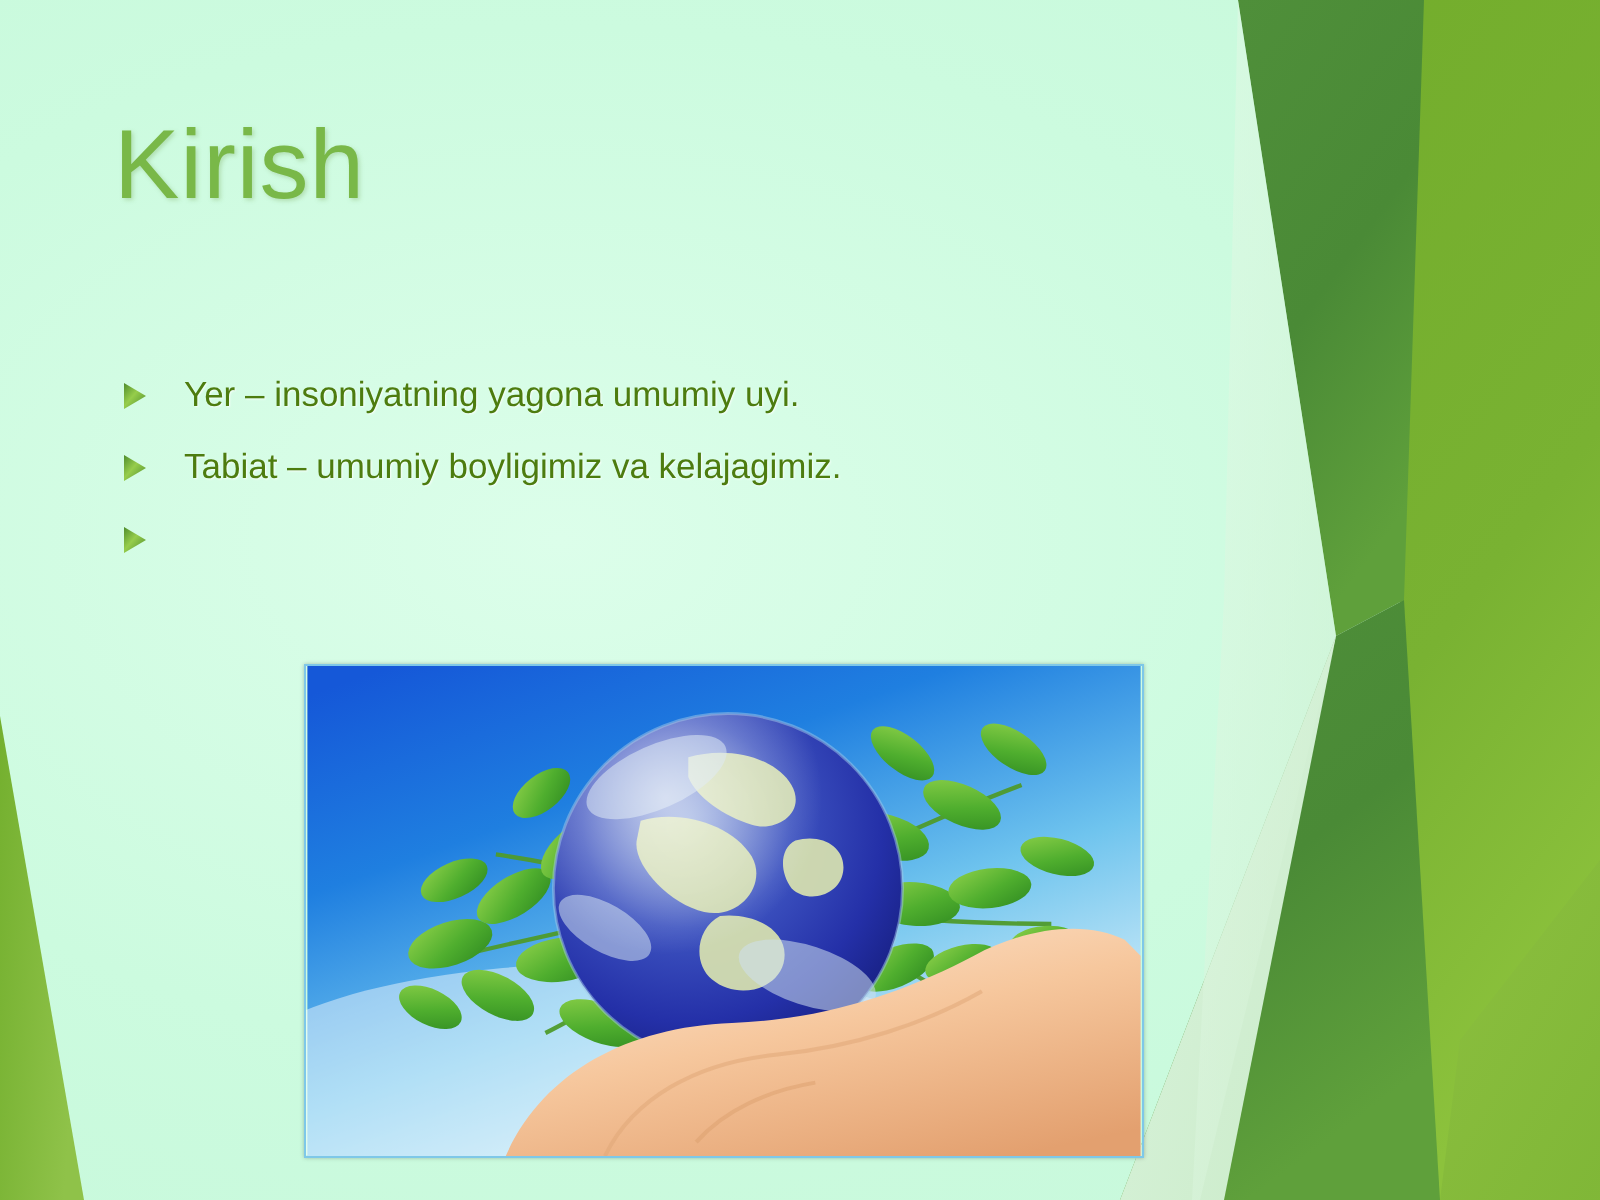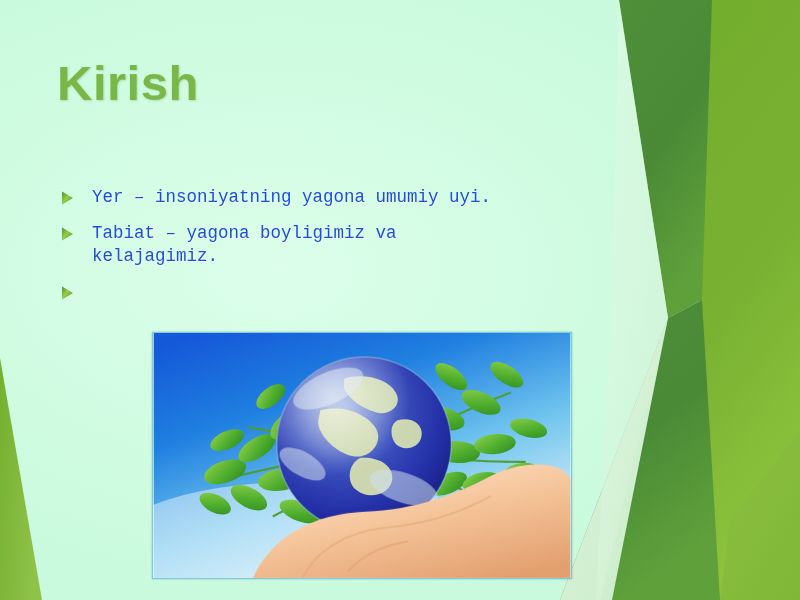--- a/index.html
+++ b/index.html
@@ -28,21 +28,21 @@
     position: absolute;
     inset: 0;
     width: 800px;
     height: 600px;
   }
   .title {
     position: absolute;
     left: 57px;
     top: 55px;
     font-size: 49px;
-    font-weight: 700;
+    font-weight: 400;
     letter-spacing: 0.5px;
     color: #79b848;
     text-shadow: 1px 1px 2px rgba(120,170,90,0.35);
     font-family: "Liberation Sans", sans-serif;
   }
   .bullets {
     position: absolute;
     left: 60px;
     top: 186px;
     width: 470px;
@@ -56,23 +56,23 @@
   .bullet-marker {
     flex: 0 0 auto;
     width: 16px;
     height: 16px;
     margin-top: 4px;
     margin-right: 16px;
     display: block;
   }
   .bullet-text {
     font-size: 17.5px;
-    color: #1d4ed8;
+    color: #4d7c0f;
     line-height: 1.32;
-    font-family: Liberation Mono, monospace;
+    font-family: Liberation Sans, sans-serif;
     text-shadow: 0.5px 0.5px 1px rgba(255,255,255,0.8);
   }
   .picture {
     position: absolute;
     left: 152px;
     top: 332px;
     width: 420px;
     height: 247px;
     border: 1px solid #7ec8e8;
     box-sizing: border-box;
@@ -144,21 +144,21 @@
         </defs>
         <polygon points="2,1.5 13,8 2,14.5" fill="url(#bg1)"></polygon>
       </svg>
       <div class="bullet-text">Yer – insoniyatning yagona umumiy uyi.</div>
     </div>
 
     <div class="bullet-row">
       <svg class="bullet-marker" viewBox="0 0 16 16">
         <polygon points="2,1.5 13,8 2,14.5" fill="url(#bg1)"></polygon>
       </svg>
-      <div class="bullet-text">Tabiat – yagona boyligimiz va kelajagimiz.</div>
+      <div class="bullet-text">Tabiat – umumiy boyligimiz va kelajagimiz.</div>
     </div>
 
     <div class="bullet-row">
       <svg class="bullet-marker" viewBox="0 0 16 16">
         <polygon points="2,1.5 13,8 2,14.5" fill="url(#bg1)"></polygon>
       </svg>
     </div>
 
   </div>
 

